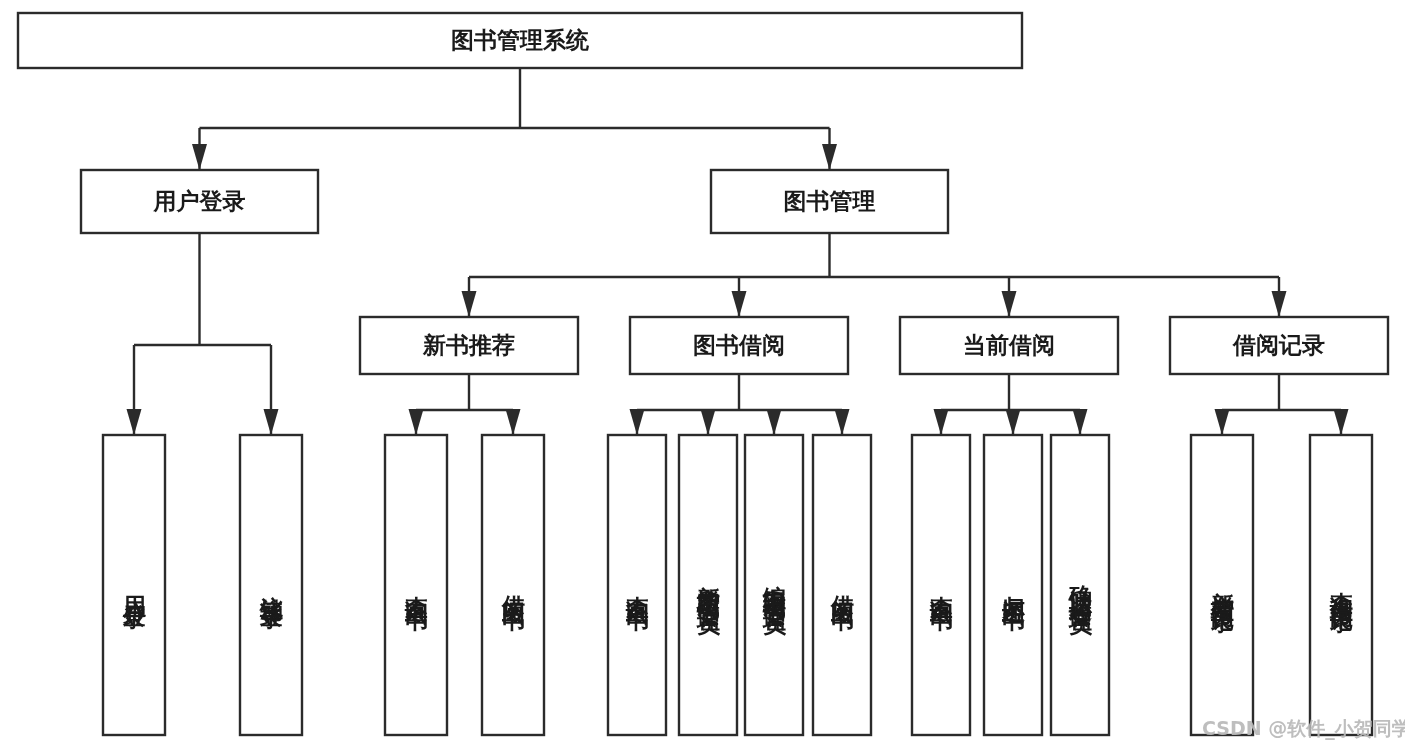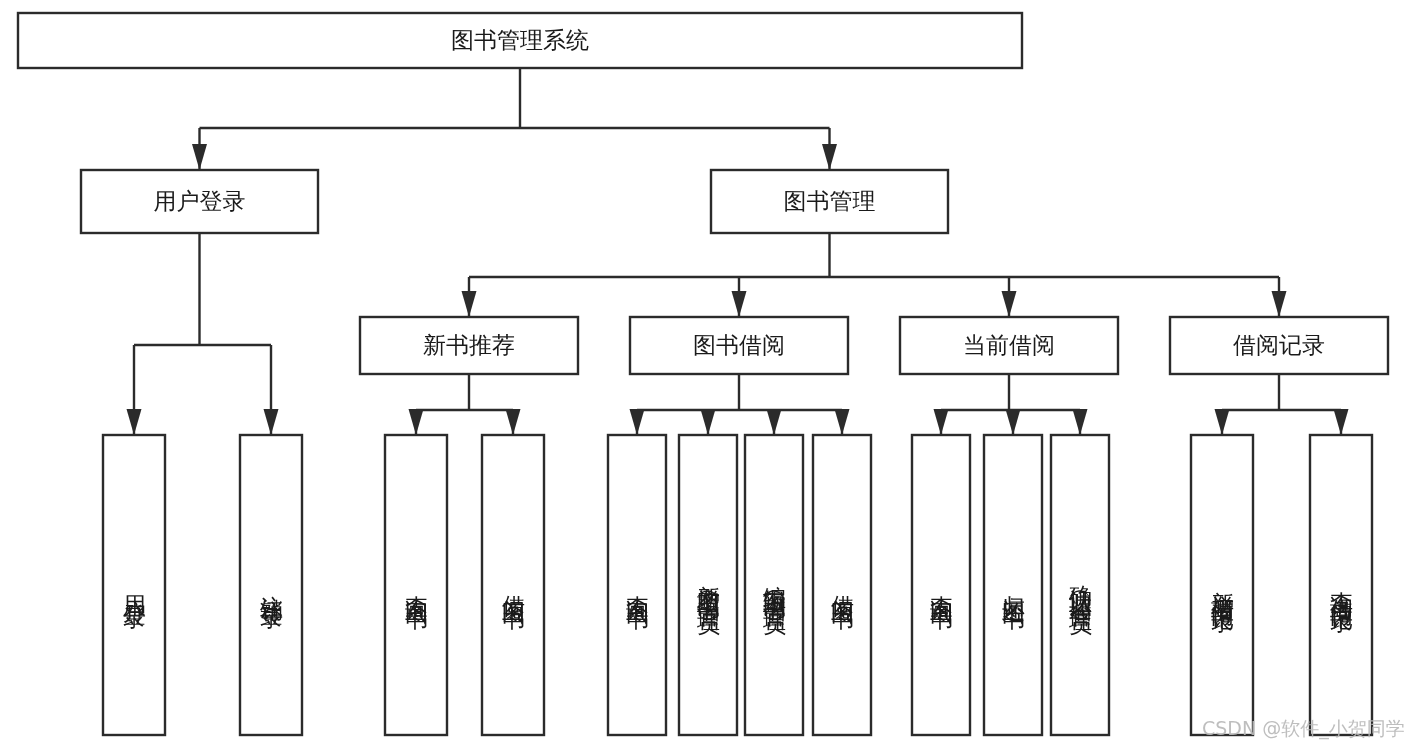--- a/index.html
+++ b/index.html
@@ -12,20 +12,21 @@
     width: 1405px;
     height: 747px;
     overflow: hidden;
     font-family: "DejaVu Sans", "Liberation Sans", sans-serif;
   }
   #diagram-root {
     position: relative;
     width: 1405px;
     height: 747px;
     background: #ffffff;
+    font-weight: bold;
   }
   svg.flow {
     position: absolute;
     left: 0;
     top: 0;
     width: 1405px;
     height: 747px;
     display: block;
   }
   

